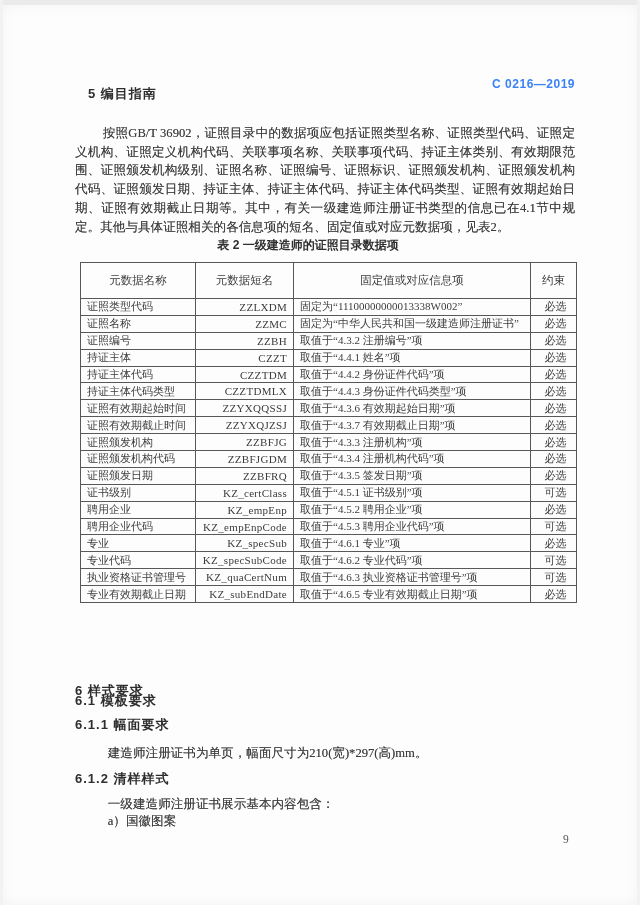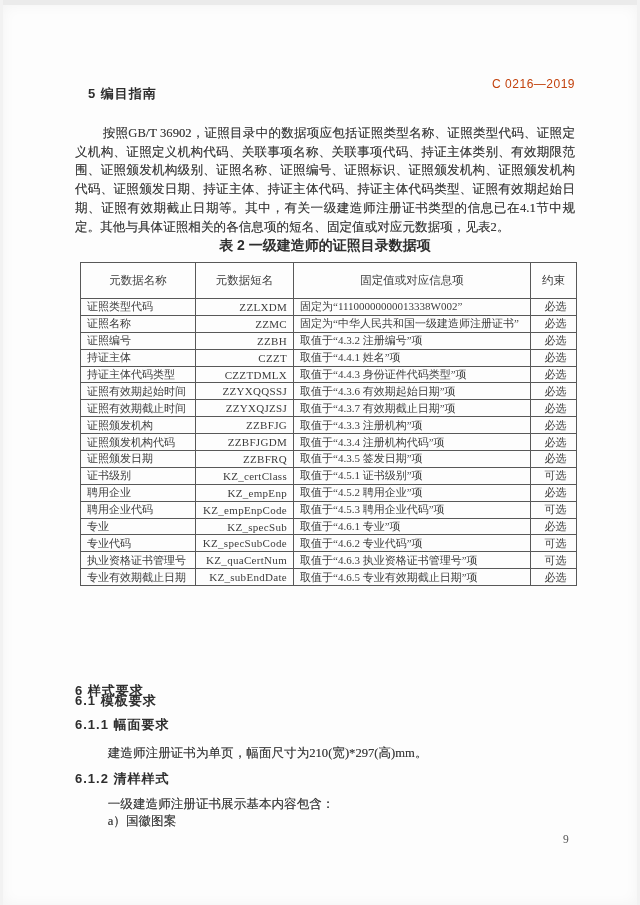--- a/index.html
+++ b/index.html
@@ -14,21 +14,21 @@
     position: relative;
     width: 634px; height: 900px;
     margin: 0 auto;
     background: #fdfdfd;
     border-top: 5px solid #ebebeb;
     box-shadow: inset 0 0 14px rgba(0,0,0,0.045);
   }
   .doc-code {
     position: absolute; top: 72px; right: 62px;
     font-family: "Liberation Sans", sans-serif;
-    font-size: 12px; font-weight: 400; color: #c2410c;
+    font-size: 12px; font-weight: 700; color: #3b82f6;
     letter-spacing: 0.5px;
   }
   .h-main {
     position: absolute; left: 72px;
     font-family: "Liberation Sans", "DejaVu Sans", sans-serif;
     font-size: 13px; font-weight: bold; color: #2e2e2e;
     letter-spacing: 1px;
   }
   .sec5-heading   { top: 80px; margin-left: 13px; }
   .sec6-heading   { top: 655px; margin-top: 22px; }
@@ -40,24 +40,24 @@
     font-size: 12.6px; line-height: 18.7px;
     text-align: justify; text-indent: 2.2em;
     color: #3c3c3c;
     text-shadow: 0 0 0.4px rgba(70,70,70,0.65);
   }
   .intro-par { top: 119px; }
   .p611 { top: 739px; text-indent: 2.6em; }
   .p612 { top: 790px; text-indent: 2.6em; }
   .item-a { top: 807px; text-indent: 2.6em; }
   .table-title {
-    position: absolute; top: 232px; left: 72px; width: 500px;
+    position: absolute; top: 232px; left: 55px; width: 500px;
     text-align: center;
     font-family: "Liberation Sans", "DejaVu Sans", sans-serif;
-    font-size: 14px; font-weight: bold; color: #2e2e2e;
+    font-size: 12px; font-weight: bold; color: #2e2e2e;
   }
   table.data-table {
     position: absolute; top: 257px; left: 77px;
     width: 496px;
     border-collapse: collapse;
     table-layout: fixed;
     font-size: 11px; color: #3c3c3c;
   }
   .data-table th, .data-table td {
     border: 1px solid #585858;
@@ -129,20 +129,26 @@
           <td class="c2">取值于“4.3.2 注册编号”项</td>
           <td class="c3">必选</td>
         </tr>
         <tr>
           <td class="c0">持证主体</td>
           <td class="c1">CZZT</td>
           <td class="c2">取值于“4.4.1 姓名”项</td>
           <td class="c3">必选</td>
         </tr>
         <tr>
+          <td class="c0">持证主体代码</td>
+          <td class="c1">CZZTDM</td>
+          <td class="c2">取值于“4.4.2 身份证件代码”项</td>
+          <td class="c3">必选</td>
+        </tr>
+        <tr>
           <td class="c0">持证主体代码类型</td>
           <td class="c1">CZZTDMLX</td>
           <td class="c2">取值于“4.4.3 身份证件代码类型”项</td>
           <td class="c3">必选</td>
         </tr>
         <tr>
           <td class="c0">证照有效期起始时间</td>
           <td class="c1">ZZYXQQSSJ</td>
           <td class="c2">取值于“4.3.6 有效期起始日期”项</td>
           <td class="c3">必选</td>

